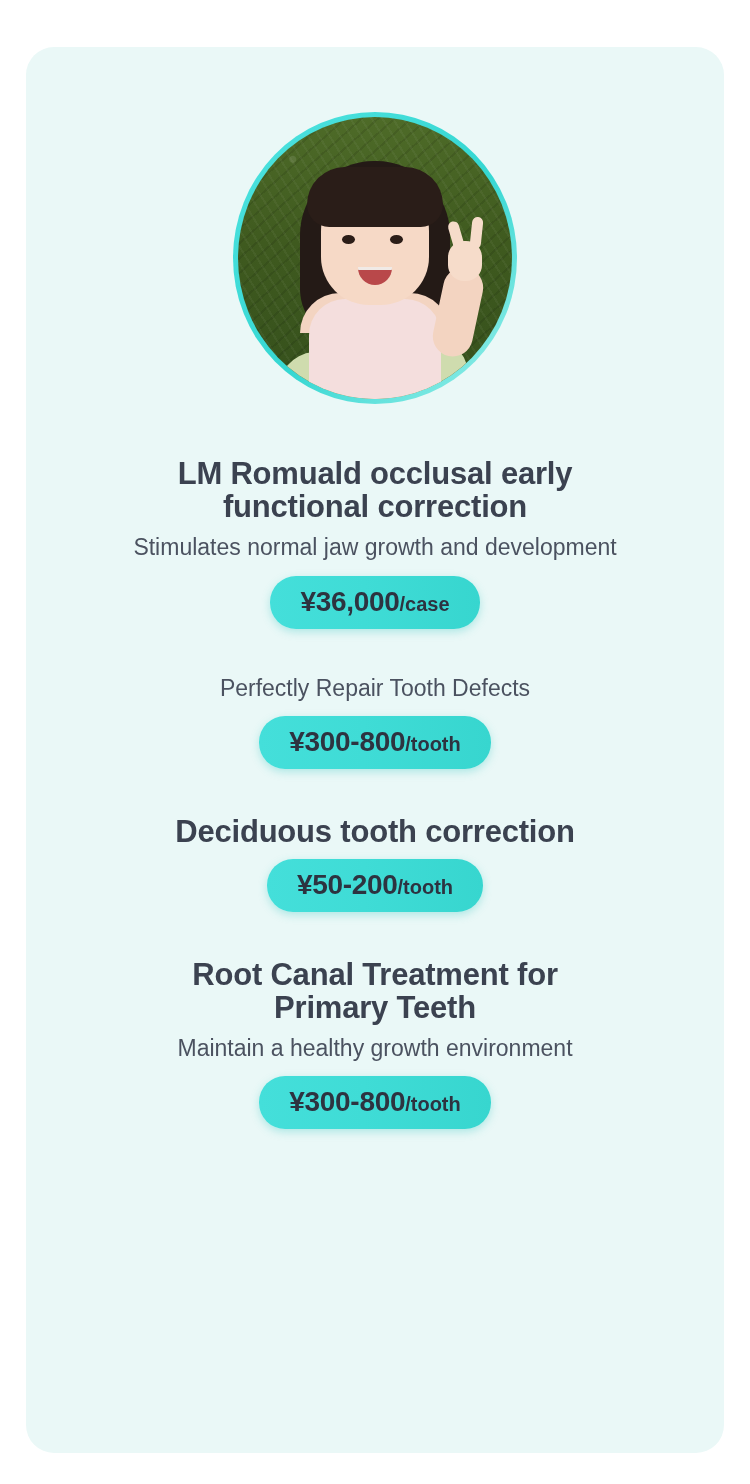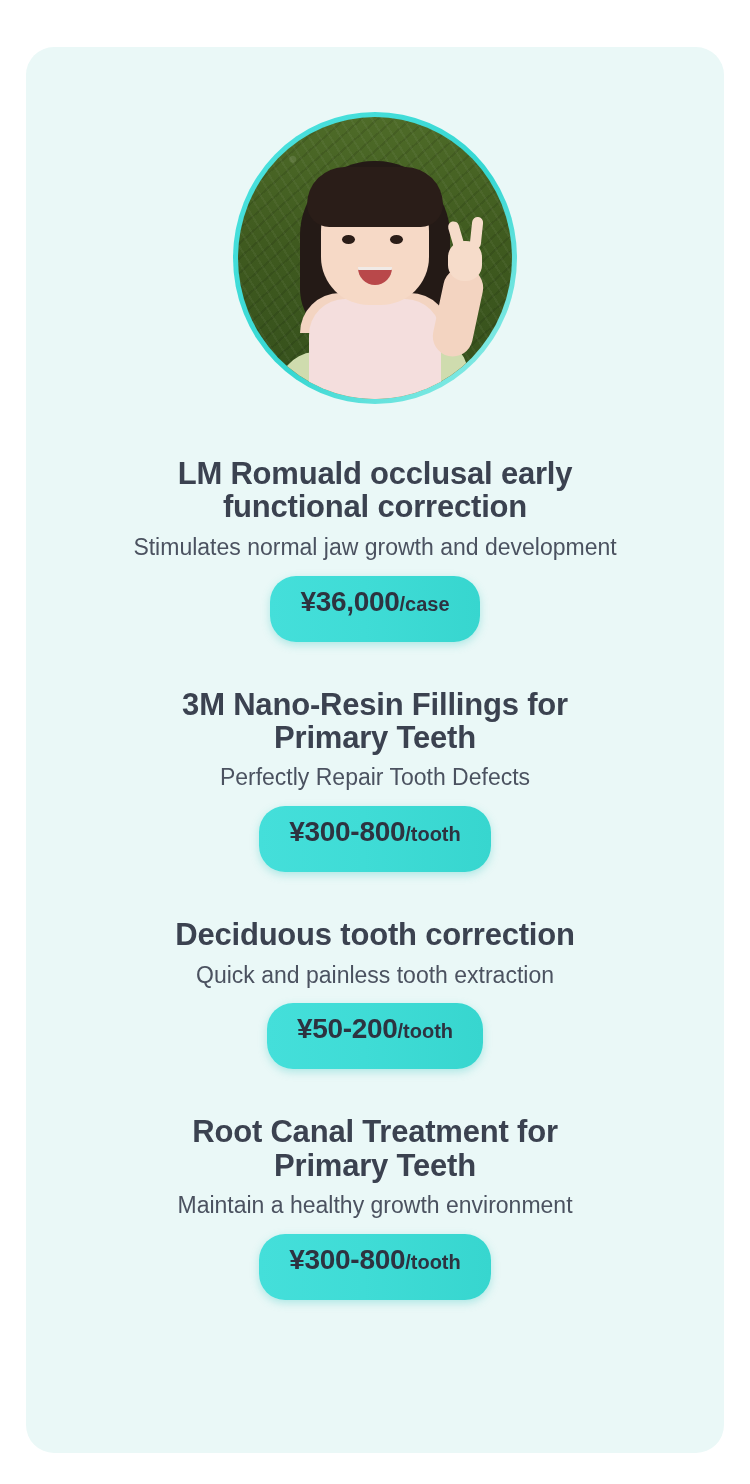--- a/index.html
+++ b/index.html
@@ -200,21 +200,21 @@
   }
   .item-sub {
     font-size: 23px;
     color: #4b5260;
     margin: 0 auto 14px auto;
     line-height: 1.2;
   }
   .price-pill {
     display: inline-block;
     min-width: 200px;
-    padding: 10px 30px 24px 30px;
+    padding: 10px 30px 11px 30px;
     border-radius: 26px;
     background: linear-gradient(90deg, #44dfda 0%, #3fdcd6 45%, #37d6cf 100%);
     color: #2d3340;
     box-shadow: 0 3px 8px rgba(60, 200, 195, 0.35);
     box-sizing: border-box;
   }
   .price-main {
     font-size: 28px;
     font-weight: bold;
     letter-spacing: -0.3px;
@@ -255,30 +255,28 @@
 
       <div class="item">
         <div class="item-title">LM Romuald occlusal early functional correction</div>
         <div class="item-sub">Stimulates normal jaw growth and development</div>
         <div class="price-pill">
           <span class="price-main">¥36,000</span><span class="price-unit">/case</span>
         </div>
       </div>
 
       <div class="item">
-        <div class="item-title">3M Nano-Resin Fillings for Primary Teeth</div>
         <div class="item-sub">Perfectly Repair Tooth Defects</div>
         <div class="price-pill">
           <span class="price-main">¥300-800</span><span class="price-unit">/tooth</span>
         </div>
       </div>
 
       <div class="item">
         <div class="item-title">Deciduous tooth correction</div>
-        <div class="item-sub">Quick and painless tooth extraction</div>
         <div class="price-pill">
           <span class="price-main">¥50-200</span><span class="price-unit">/tooth</span>
         </div>
       </div>
 
       <div class="item">
         <div class="item-title">Root Canal Treatment for Primary Teeth</div>
         <div class="item-sub">Maintain a healthy growth environment</div>
         <div class="price-pill">
           <span class="price-main">¥300-800</span><span class="price-unit">/tooth</span>

